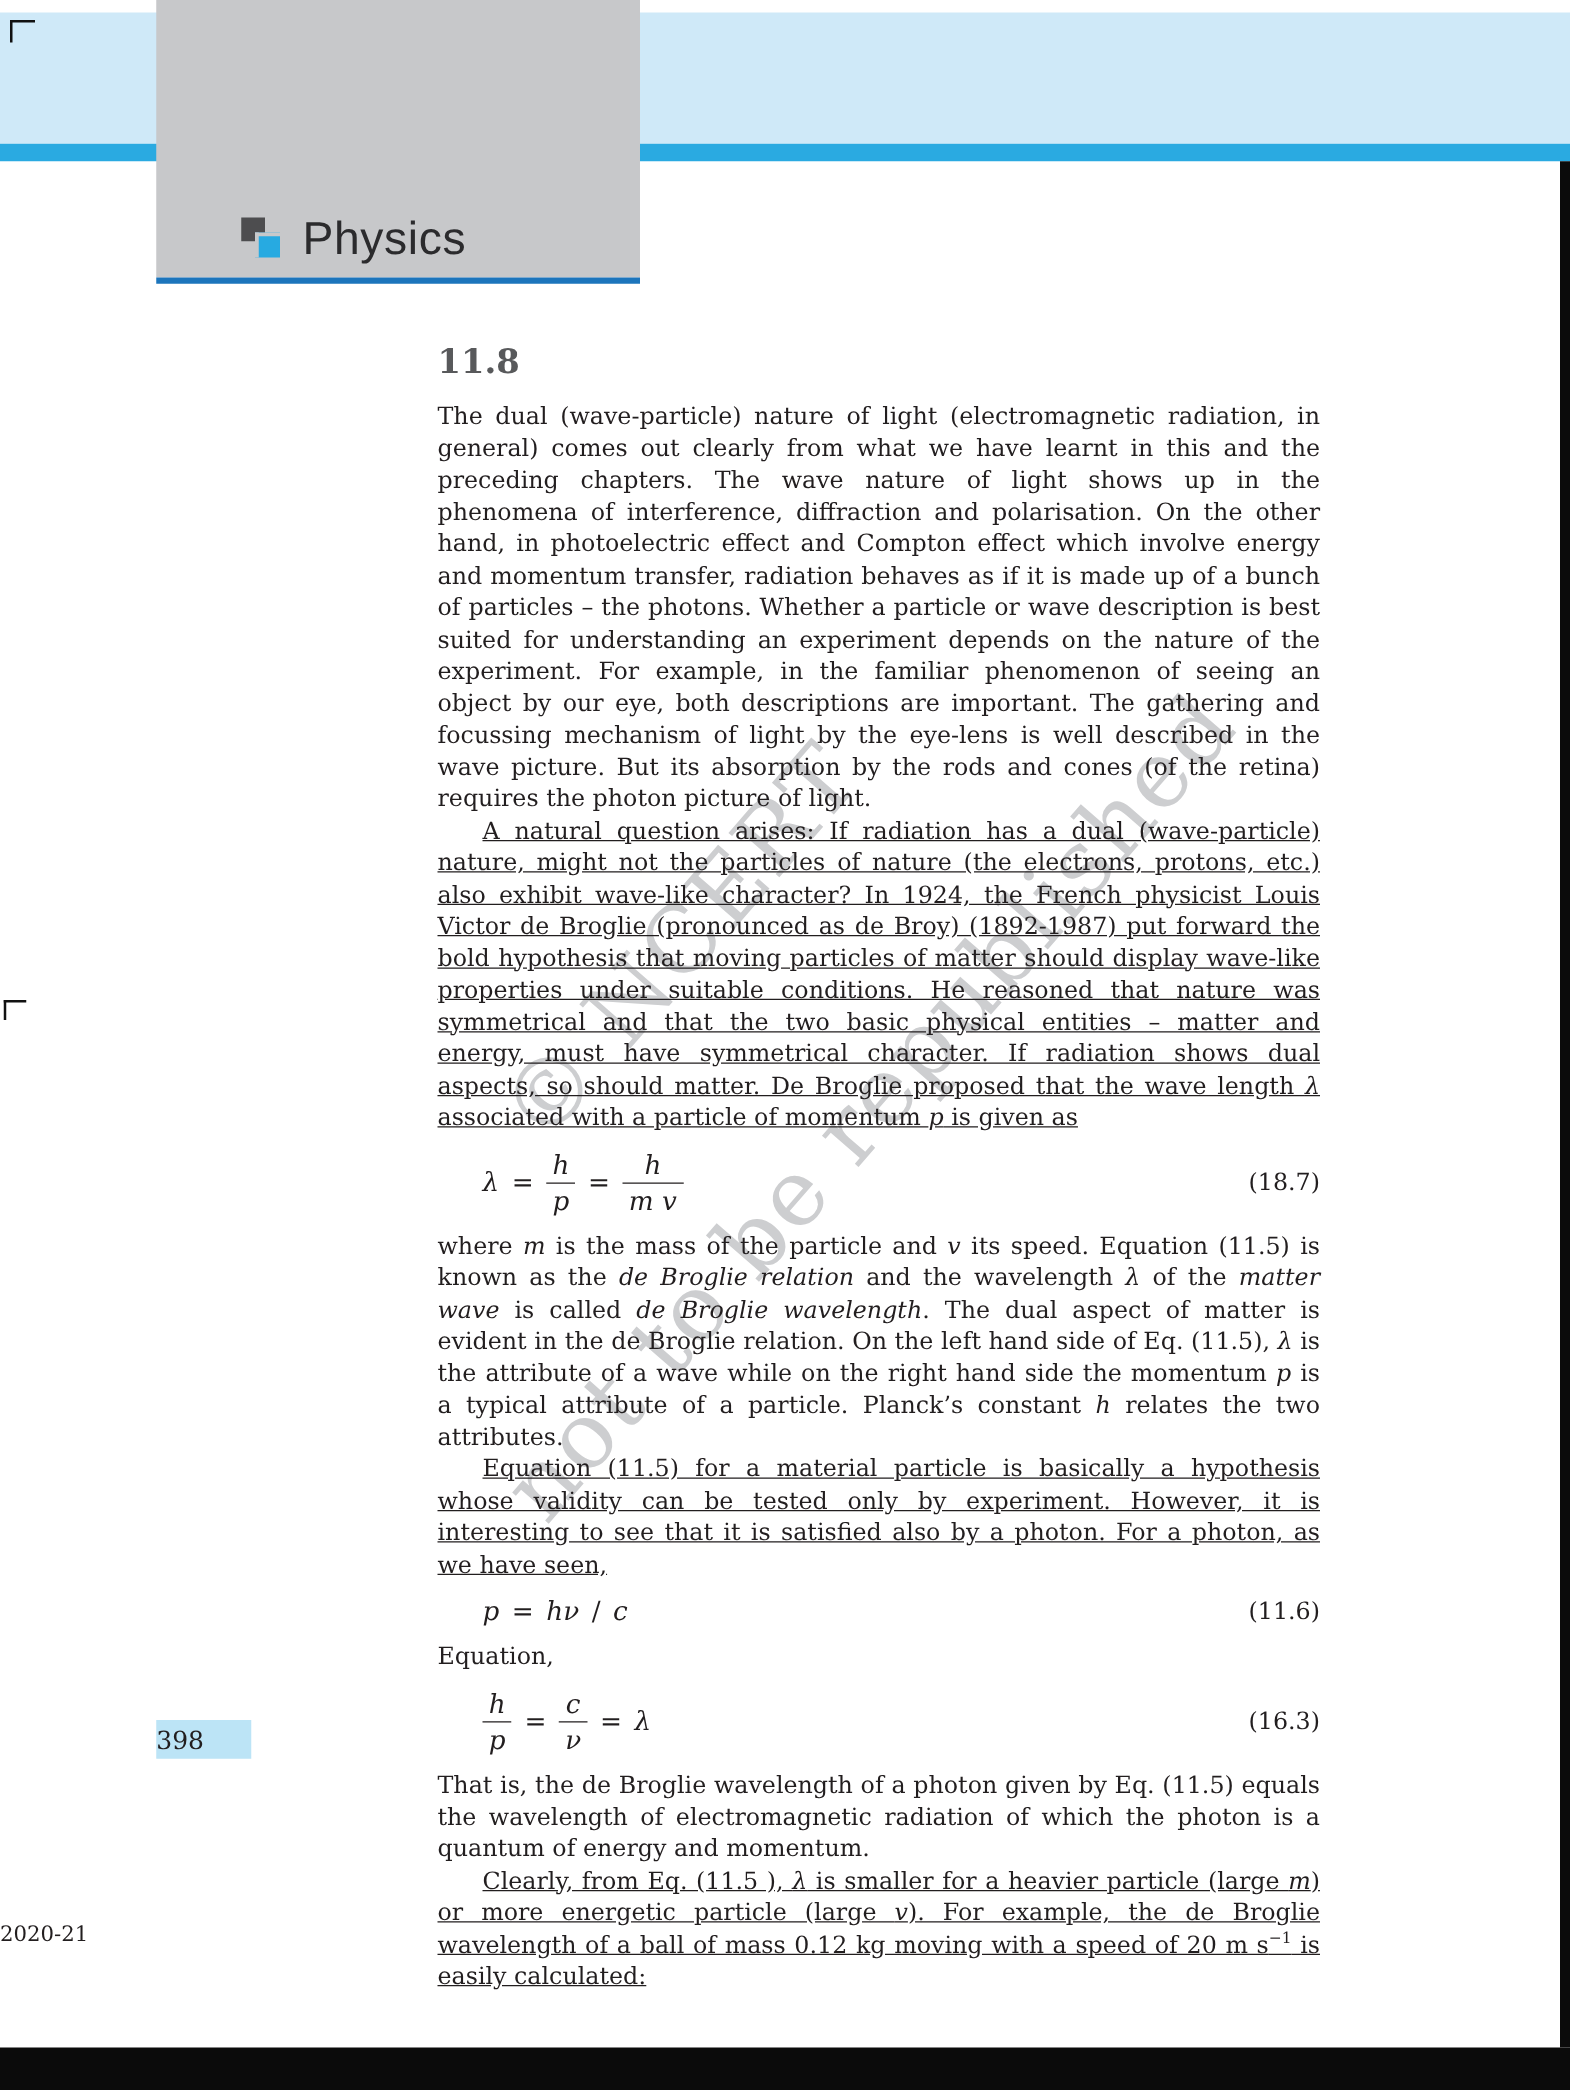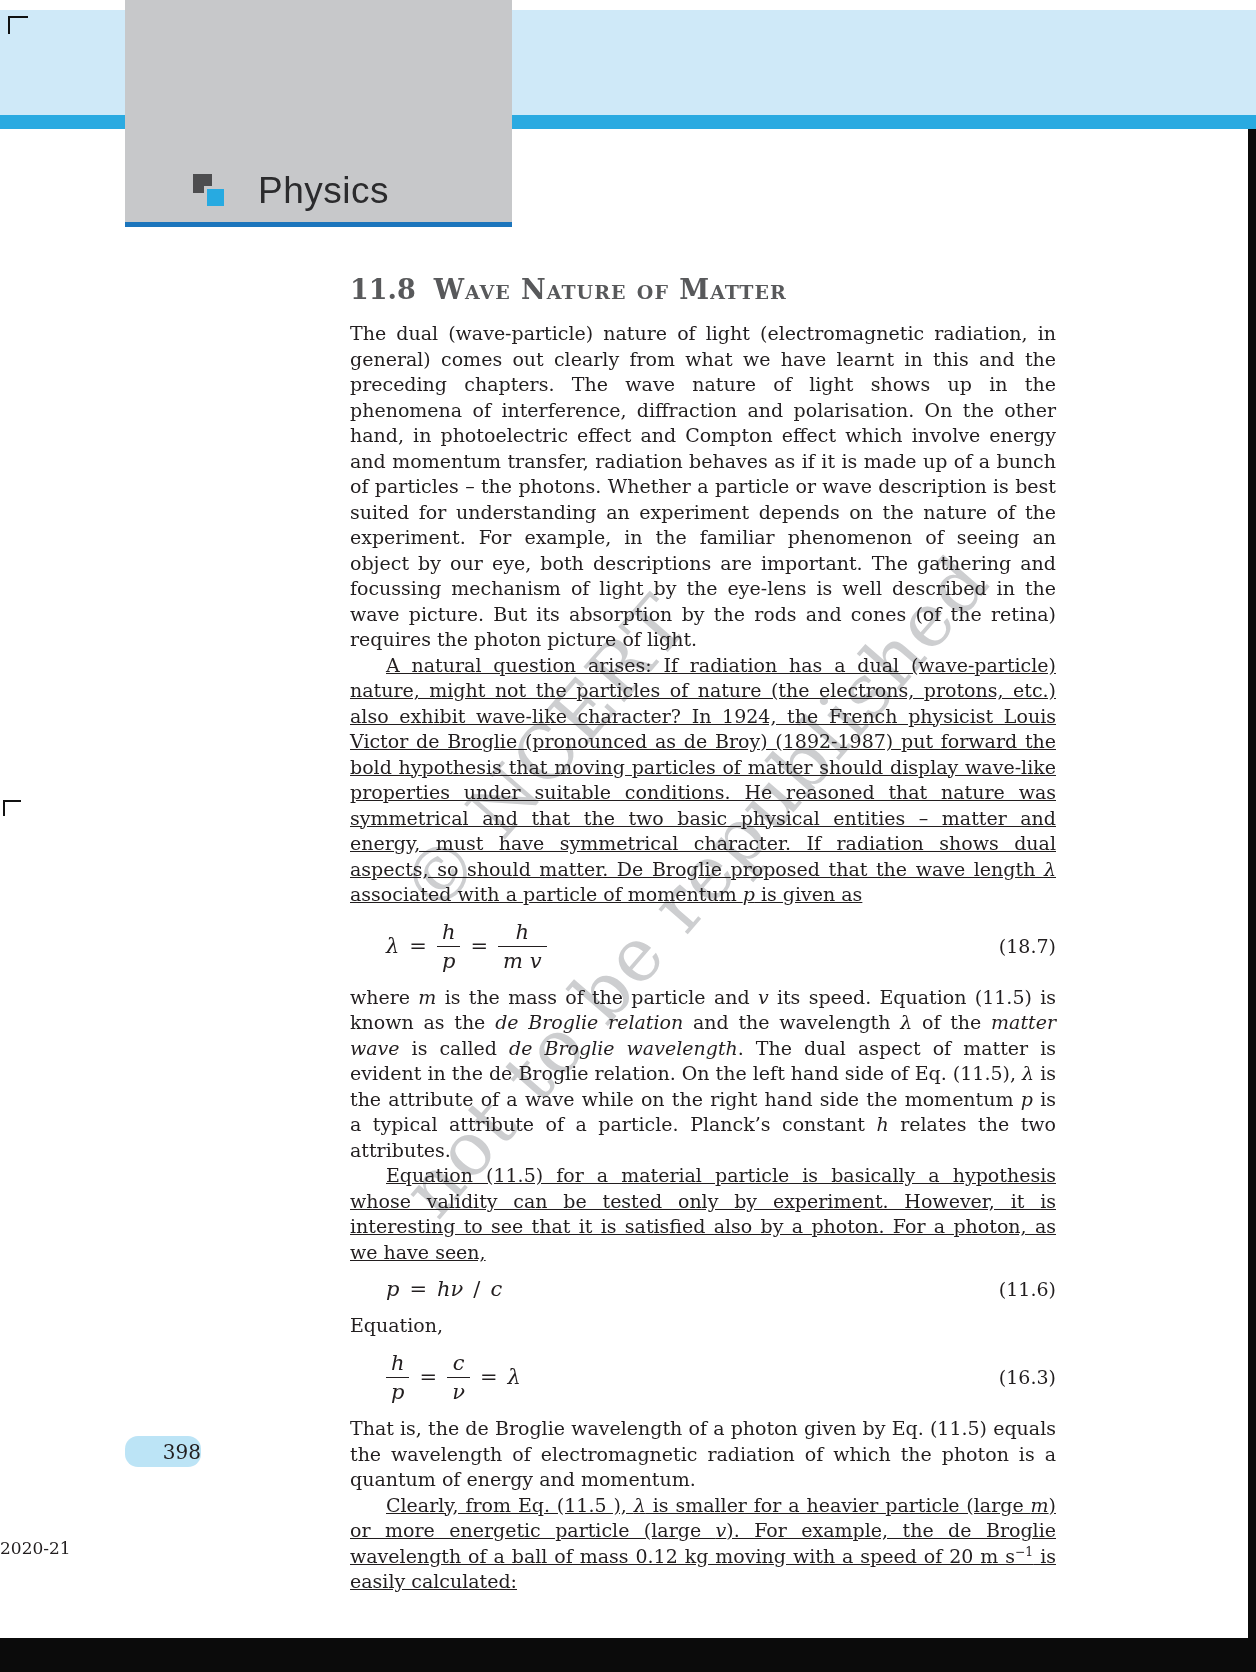--- a/index.html
+++ b/index.html
@@ -45,21 +45,21 @@
     z-index: 2;
   }
   .header-rule {
     position: absolute; left: 125px; top: 222px;
     width: 387px; height: 5px;
     background: var(--rule_blue);
     z-index: 2;
   }
   .physics-brand {
     position: absolute; left: 68px; bottom: 10px;
-    display: flex; align-items: center; gap: 31px;
+    display: flex; align-items: center; gap: 15px;
   }
   .logo { position: relative; width: 34px; height: 34px; }
   .logo .sq1 { position: absolute; left: 0; top: 0; width: 19px; height: 19px; background: var(--logo_gray); }
   .logo .sq2 {
     position: absolute; left: 11px; top: 12px; width: 20px; height: 20px;
     background: var(--logo_cyan);
     border-left: 3px solid var(--header_gray);
     border-top: 3px solid var(--header_gray);
   }
   .subject {
@@ -114,25 +114,25 @@
   .eq-body {
     display: flex; align-items: center; gap: 10px;
     font-size: 21px;
   }
   .frac { display: inline-flex; flex-direction: column; align-items: center; line-height: 1.15; }
   .frac .num { padding: 0 5px 2px; }
   .frac .den { border-top: 1.6px solid var(--text_black); padding: 2px 5px 0; }
   .eq-label { font-size: 19px; }
   
   .page-badge {
-    position: absolute; left: 125px; top: 1436px;
+    position: absolute; left: 125px; top: 1376px;
     width: 76px; height: 31px;
     background: var(--badge_blue);
-    display: flex; align-items: center; justify-content: flex-end;
-    font-size: 20px; z-index: 3; border-radius: 13px;
+    display: flex; align-items: center; justify-content: flex-start;
+    font-size: 20px; z-index: 3;
   }
   .footer {
     position: absolute; left: 0; top: 1538px; width: 1178px;
     text-align: left; font-size: 17px; z-index: 3;
   }
 </style>
 </head>
 <body>
 
 <div class="page">
@@ -156,21 +156,20 @@
 
   <div class="watermark">
     <div>© NCERT</div>
     <div>not to be republished</div>
   </div>
 
   <div class="main">
 
     <h2 class="section-heading">
       <span class="sec-num">11.8</span>
-      <span class="sec-title">Wave Nature of Matter</span>
     </h2>
 
     <p class="body-par"><span>The dual (wave-particle) nature of light (electromagnetic radiation, in general) comes out clearly from what we have learnt in this and the preceding chapters. The wave nature of light shows up in the phenomena of interference, diffraction and polarisation. On the other hand, in photoelectric effect and Compton effect which involve energy and momentum transfer, radiation behaves as if it is made up of a bunch of particles – the photons. Whether a particle or wave description is best suited for understanding an experiment depends on the nature of the experiment. For example, in the familiar phenomenon of seeing an object by our eye, both descriptions are important. The gathering and focussing mechanism of light by the eye-lens is well described in the wave picture. But its absorption by the rods and cones (of the retina) requires the photon picture of light.</span></p>
 
     <p class="body-par indent"><span>A natural question arises: If radiation has a dual (wave-particle) nature, might not the particles of nature (the electrons, protons, etc.) also exhibit wave-like character? In 1924, the French physicist Louis Victor de Broglie (pronounced as de Broy) (1892-1987) put forward the bold hypothesis that moving particles of matter should display wave-like properties under suitable conditions. He reasoned that nature was symmetrical and that the two basic physical entities – matter and energy, must have symmetrical character. If radiation shows dual aspects, so should matter. De Broglie proposed that the wave length </span><span class="it">λ</span><span> associated with a particle of momentum </span><span class="it">p</span><span> is given as</span></p>
 
     <div class="eq-row">
       <div class="eq-body">
         <span class="it">λ</span>
         <span class="sign">=</span>

